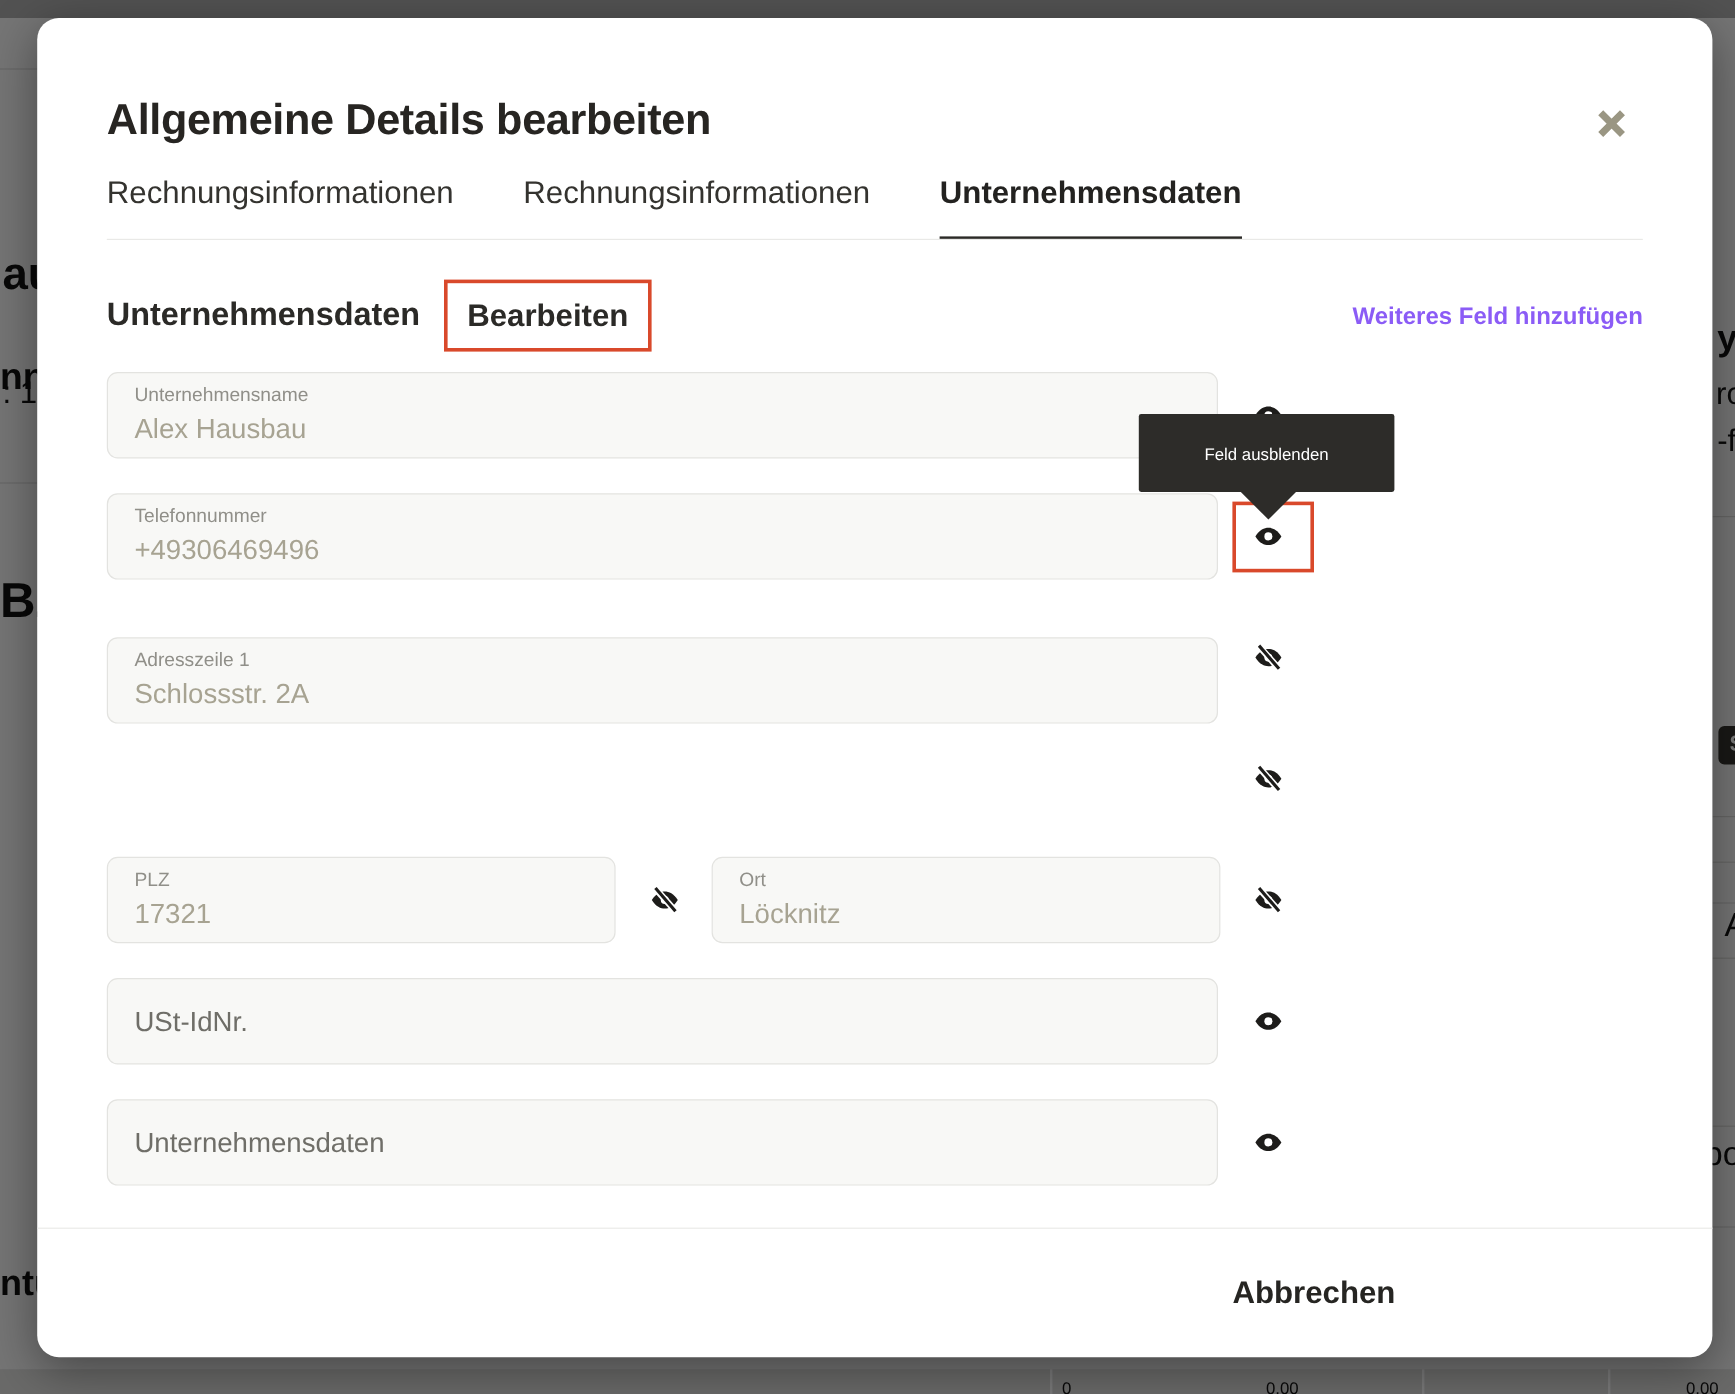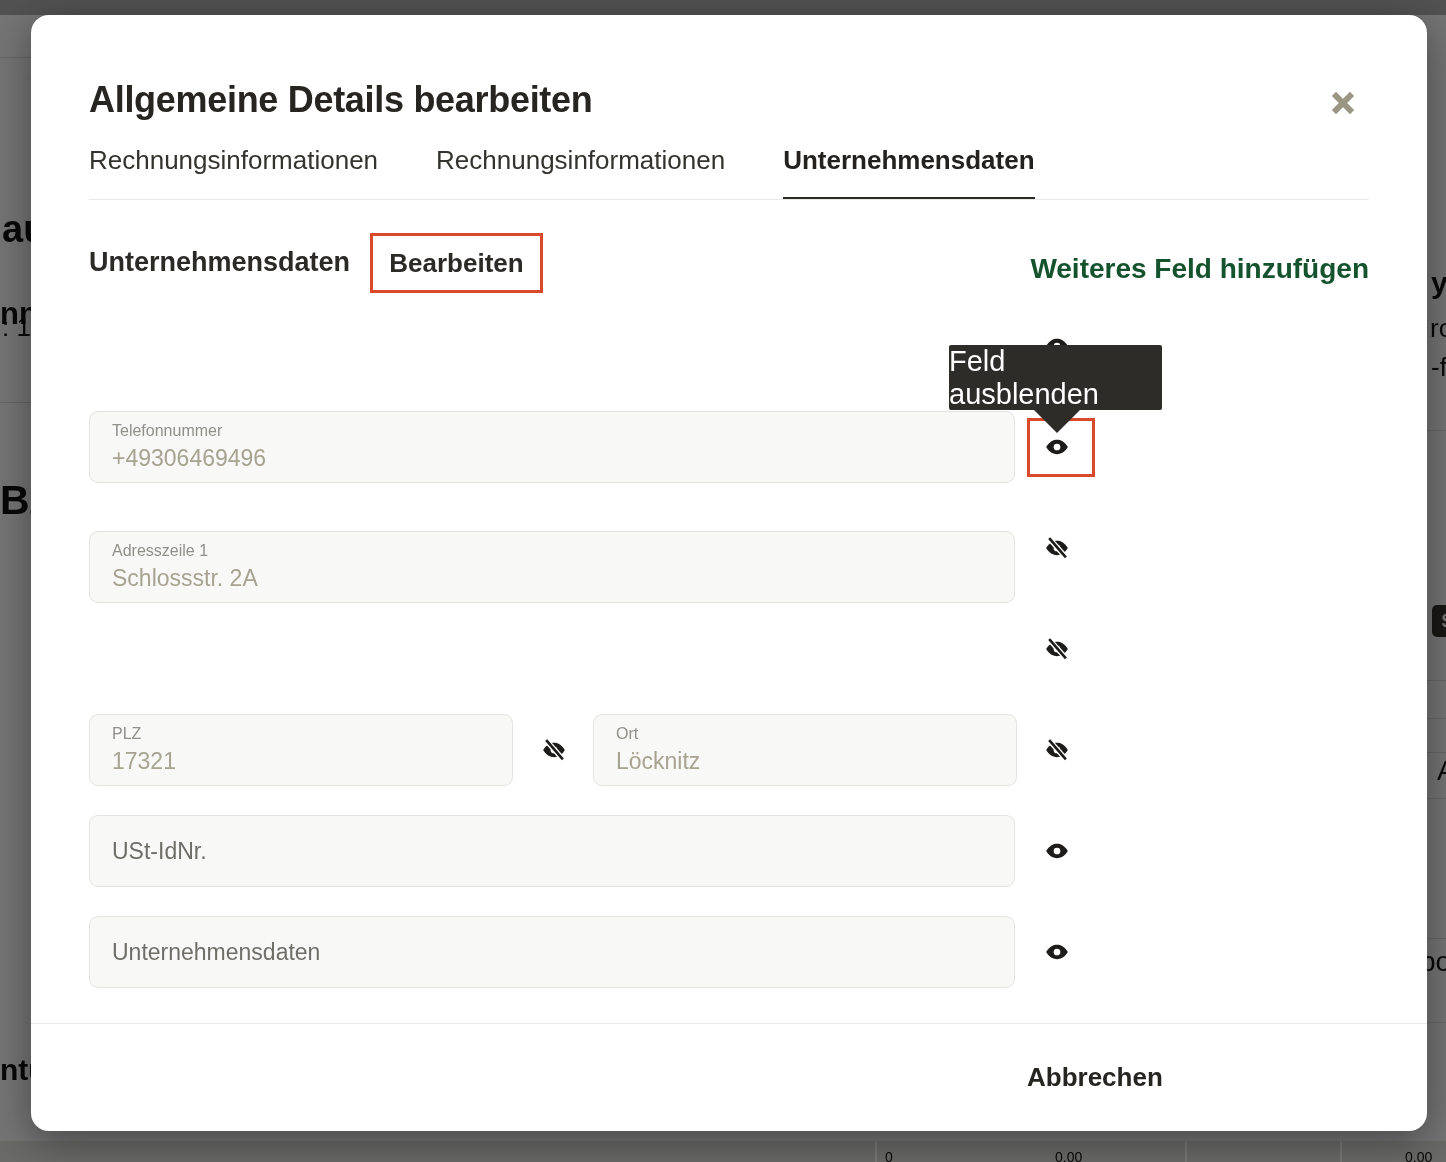--- a/index.html
+++ b/index.html
@@ -26,34 +26,34 @@
   .m-title{position:absolute;left:58px;top:64px;font-size:36px;font-weight:700;color:#272522;letter-spacing:-0.3px;}
   .m-close{position:absolute;left:1294px;top:72px;width:36px;height:36px;cursor:pointer;display:flex;align-items:center;justify-content:center;}
   .m-tabs{position:absolute;left:58px;top:130px;display:flex;gap:58px;}
   .m-tab{font-size:26px;color:#34332f;padding-bottom:21px;cursor:pointer;white-space:nowrap;}
   .m-tab.active{font-weight:600;color:#232220;border-bottom:3px solid #2b2a27;}
   .m-tabline{position:absolute;left:58px;top:184px;width:1280px;height:1px;background:#e9e9e7;}
   .m-section-heading{position:absolute;left:58px;top:232px;font-size:27px;font-weight:600;color:#2b2a27;}
   .m-edit-box{position:absolute;left:339px;top:218px;width:173px;height:60px;box-sizing:border-box;
     border:3px solid #d9492b;display:flex;align-items:center;justify-content:center;
     font-size:26px;font-weight:600;color:#2b2a27;cursor:pointer;background:#fff;}
-  .m-addfield{position:absolute;right:58px;top:238px;font-size:28px;font-weight:600;color:#14532d;cursor:pointer;}
+  .m-addfield{position:absolute;right:58px;top:238px;font-size:20px;font-weight:600;color:#8b5cf6;cursor:pointer;}
   
   .field{position:absolute;background:#f8f8f6;border:1px solid #e3e3e0;border-radius:9px;box-sizing:border-box;cursor:text;}
   .f-full{left:58px;width:926px;height:72px;}
   .f-label{position:absolute;left:22px;top:10px;font-size:16px;color:#908f89;}
   .f-value{position:absolute;left:22px;top:33px;font-size:23px;color:#a7a392;}
   .f-placeholder{position:absolute;left:22px;top:22px;font-size:23px;color:#6f6e68;}
   .icon-btn{position:absolute;width:26px;height:26px;cursor:pointer;z-index:4;}
   .icon-btn svg{display:block;}
   
   .hl-box{position:absolute;left:996px;top:403px;width:68px;height:59px;box-sizing:border-box;
     border:3px solid #d9492b;z-index:6;pointer-events:none;}
   .tooltip{position:absolute;left:918px;top:330px;width:213px;height:65px;background:#2d2c29;border-radius:2px;
-    color:#fff;font-size:29px;display:flex;align-items:center;justify-content:center;z-index:10;}
+    color:#fff;font-size:14px;display:flex;align-items:center;justify-content:center;z-index:10;}
   .tooltip:after{content:"";position:absolute;top:100%;left:85px;width:0;height:0;
     border-left:23px solid transparent;border-right:23px solid transparent;border-top:23px solid #2d2c29;}
   
   .m-footer-line{position:absolute;left:0;top:1008px;width:1396px;height:1px;background:#eaeae8;}
   .m-cancel{position:absolute;left:996px;top:1047px;font-size:26px;font-weight:600;color:#262522;cursor:pointer;}
   .m-save{position:absolute;left:1180px;top:1023px;width:158px;height:72px;background:#262522;border:none;
     border-radius:9px;color:#fff;font-size:25px;font-weight:600;display:flex;align-items:center;justify-content:center;
     cursor:pointer;font-family:"Liberation Sans", sans-serif;}
 </style>
 </head>
@@ -108,20 +108,24 @@
     <div class="m-tab">Rechnungsinformationen</div>
     <div class="m-tab">Rechnungsinformationen</div>
     <div class="m-tab active">Unternehmensdaten</div>
   </div>
   <div class="m-tabline"></div>
 
   <div class="m-section-heading">Unternehmensdaten</div>
   <div class="m-edit-box">Bearbeiten</div>
   <div class="m-addfield">Weiteres Feld hinzufügen</div>
 
+  <div class="field f-full" style="top:295px;">
+    <span class="f-label">Unternehmensname</span>
+    <span class="f-value">Alex Hausbau</span>
+  </div>
   <div class="icon-btn" style="left:1013px;top:318px;">
       <svg width="26" height="26" viewBox="0 0 24 24">
         <path d="M2 12 C5.2 6.8 8.8 5.4 12 5.4 C15.2 5.4 18.8 6.8 22 12 C18.8 17.2 15.2 18.6 12 18.6 C8.8 18.6 5.2 17.2 2 12 Z" fill="#1d1c1a"></path>
         <circle cx="12" cy="12" r="3.1" fill="#ffffff"></circle>
       </svg>
     </div>
 
   <div class="field f-full" style="top:396px;">
     <span class="f-label">Telefonnummer</span>
     <span class="f-value">+49306469496</span>

